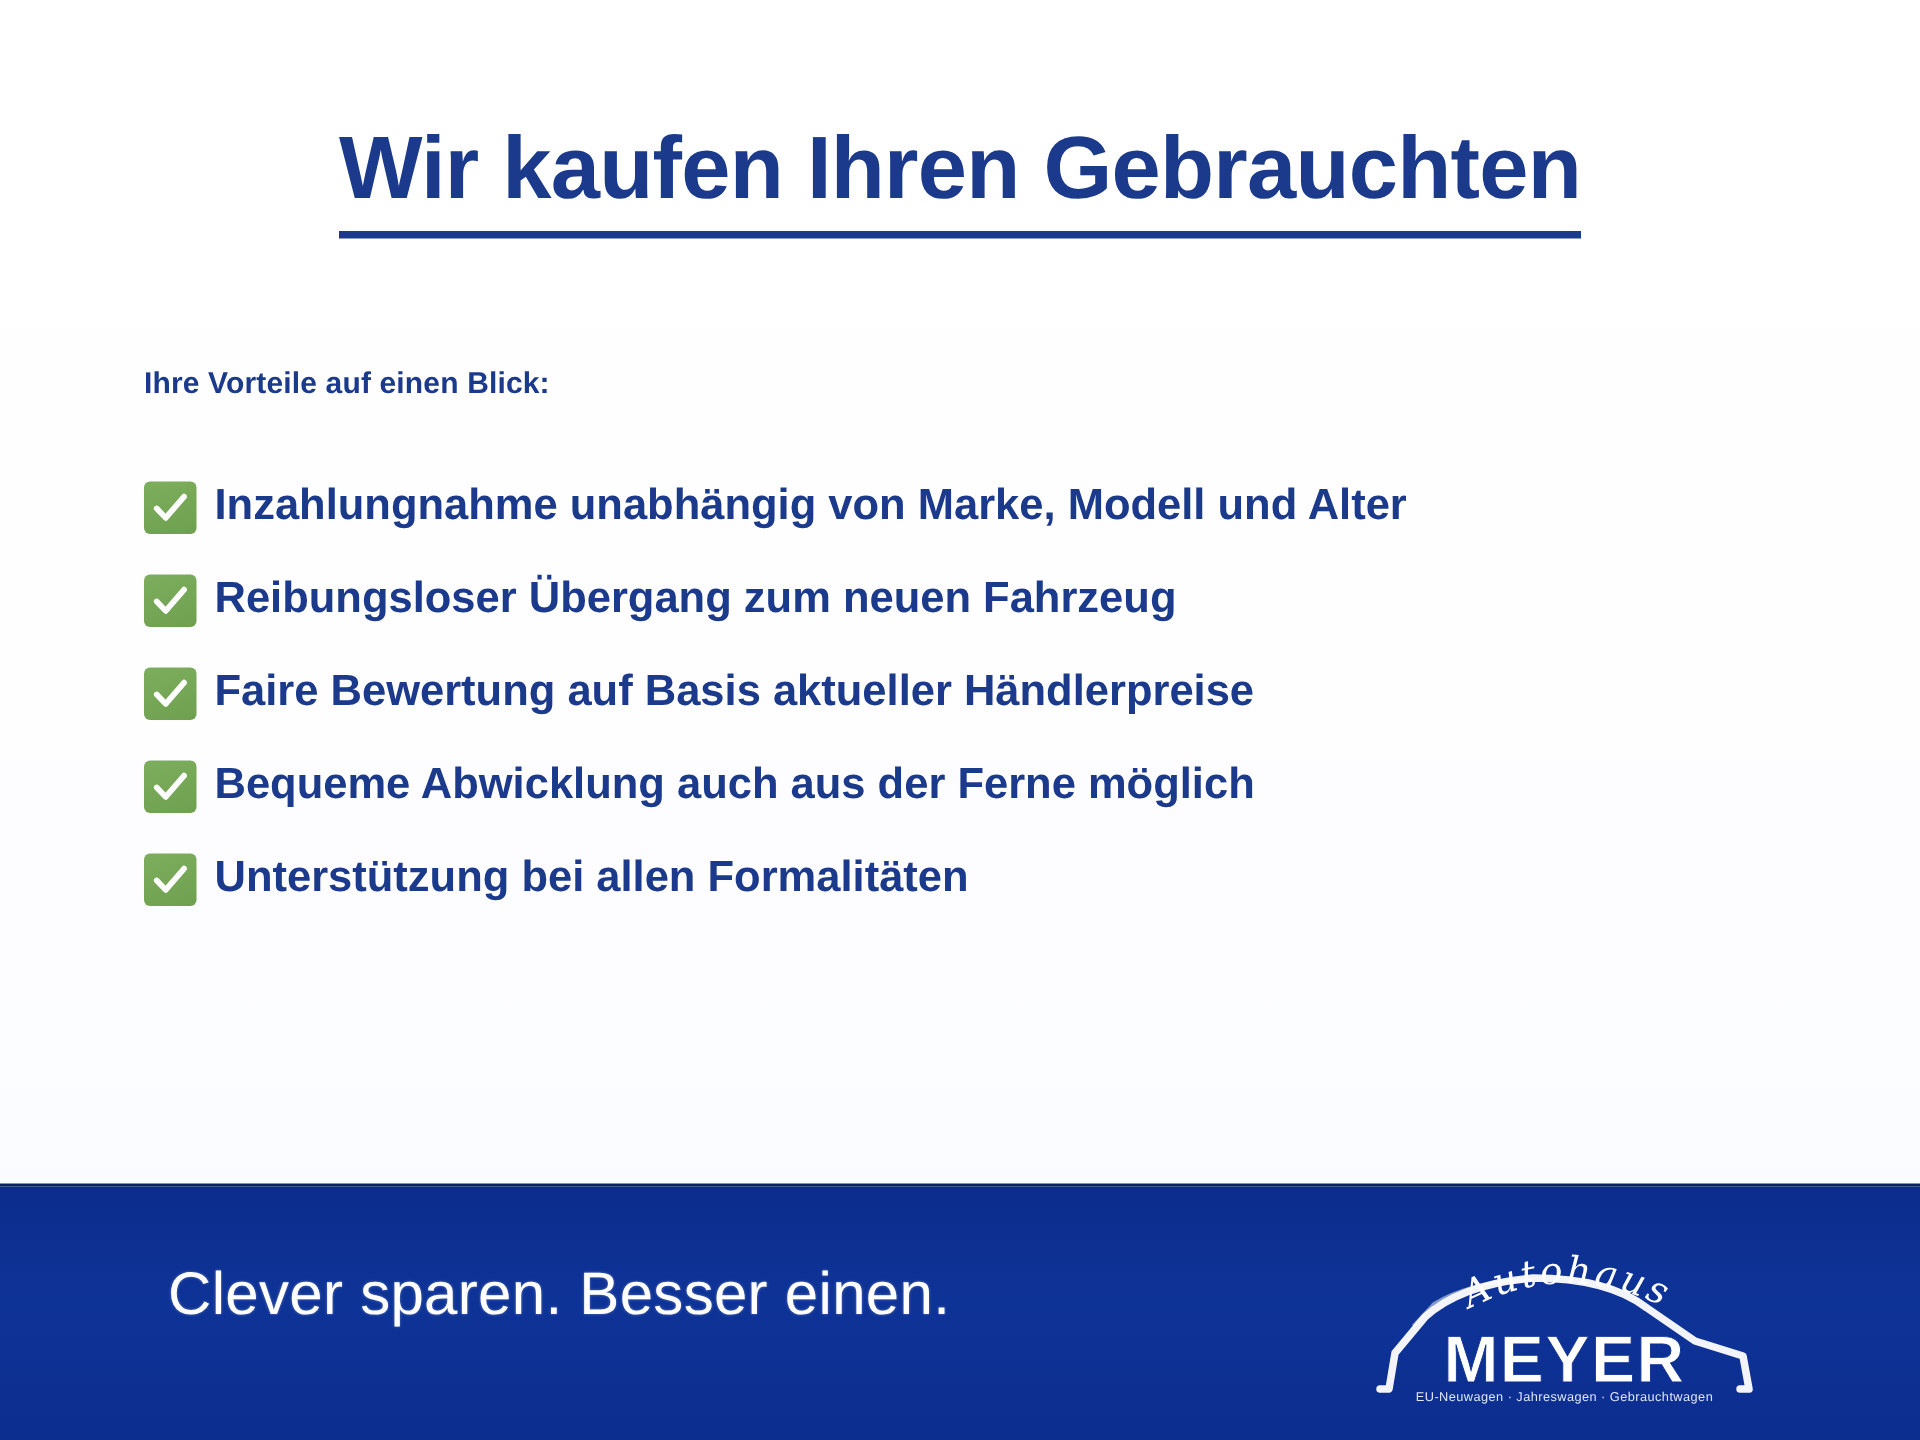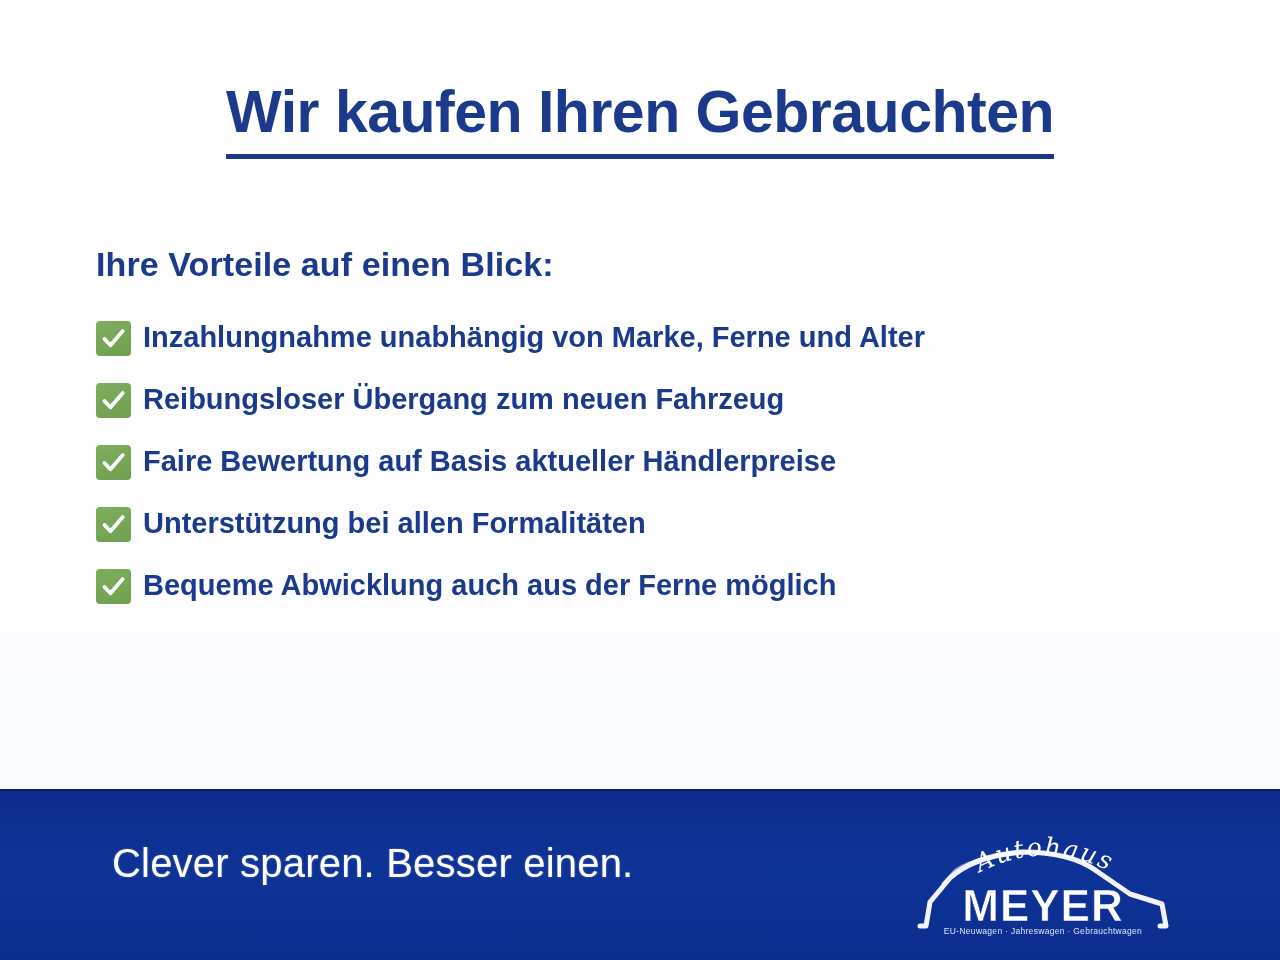--- a/index.html
+++ b/index.html
@@ -41,21 +41,21 @@
     padding-bottom: 10px;
     border-bottom: 5px solid #1b3a8c;
     white-space: nowrap;
   }
 
   
   .subheading {
     position: absolute;
     left: 96px;
     top: 245px;
-    font-size: 34px;
+    font-size: 20px;
     font-weight: bold;
     color: #1b3a8c;
     letter-spacing: 0.1px;
     white-space: nowrap;
   }
 
   
   .benefits {
     position: absolute;
     left: 96px;
@@ -166,21 +166,21 @@
   <div class="subheading">Ihre Vorteile auf einen Blick:</div>
 
   <ul class="benefits">
 
     <li class="benefit-item">
       <span class="check-box">
         <svg viewBox="0 0 24 24" aria-hidden="true">
           <path d="M4 12.4 L9.3 18 L20.2 5.4" fill="none" stroke="#ffffff" stroke-width="3.4" stroke-linecap="round" stroke-linejoin="round"></path>
         </svg>
       </span>
-      <span class="benefit-text">Inzahlungnahme unabhängig von Marke, Ferne und Alter</span>
+      <span class="benefit-text">Inzahlungnahme unabhängig von Marke, Modell und Alter</span>
     </li>
 
     <li class="benefit-item">
       <span class="check-box">
         <svg viewBox="0 0 24 24" aria-hidden="true">
           <path d="M4 12.4 L9.3 18 L20.2 5.4" fill="none" stroke="#ffffff" stroke-width="3.4" stroke-linecap="round" stroke-linejoin="round"></path>
         </svg>
       </span>
       <span class="benefit-text">Reibungsloser Übergang zum neuen Fahrzeug</span>
     </li>
@@ -193,30 +193,30 @@
       </span>
       <span class="benefit-text">Faire Bewertung auf Basis aktueller Händlerpreise</span>
     </li>
 
     <li class="benefit-item">
       <span class="check-box">
         <svg viewBox="0 0 24 24" aria-hidden="true">
           <path d="M4 12.4 L9.3 18 L20.2 5.4" fill="none" stroke="#ffffff" stroke-width="3.4" stroke-linecap="round" stroke-linejoin="round"></path>
         </svg>
       </span>
+      <span class="benefit-text">Bequeme Abwicklung auch aus der Ferne möglich</span>
+    </li>
+
+    <li class="benefit-item">
+      <span class="check-box">
+        <svg viewBox="0 0 24 24" aria-hidden="true">
+          <path d="M4 12.4 L9.3 18 L20.2 5.4" fill="none" stroke="#ffffff" stroke-width="3.4" stroke-linecap="round" stroke-linejoin="round"></path>
+        </svg>
+      </span>
       <span class="benefit-text">Unterstützung bei allen Formalitäten</span>
-    </li>
-
-    <li class="benefit-item">
-      <span class="check-box">
-        <svg viewBox="0 0 24 24" aria-hidden="true">
-          <path d="M4 12.4 L9.3 18 L20.2 5.4" fill="none" stroke="#ffffff" stroke-width="3.4" stroke-linecap="round" stroke-linejoin="round"></path>
-        </svg>
-      </span>
-      <span class="benefit-text">Bequeme Abwicklung auch aus der Ferne möglich</span>
     </li>
 
   </ul>
 
   <div class="footer"></div>
 
   <div class="slogan">Clever sparen. Besser einen.</div>
 
   <div class="logo">
     <svg viewBox="0 0 262 118" aria-hidden="true">

